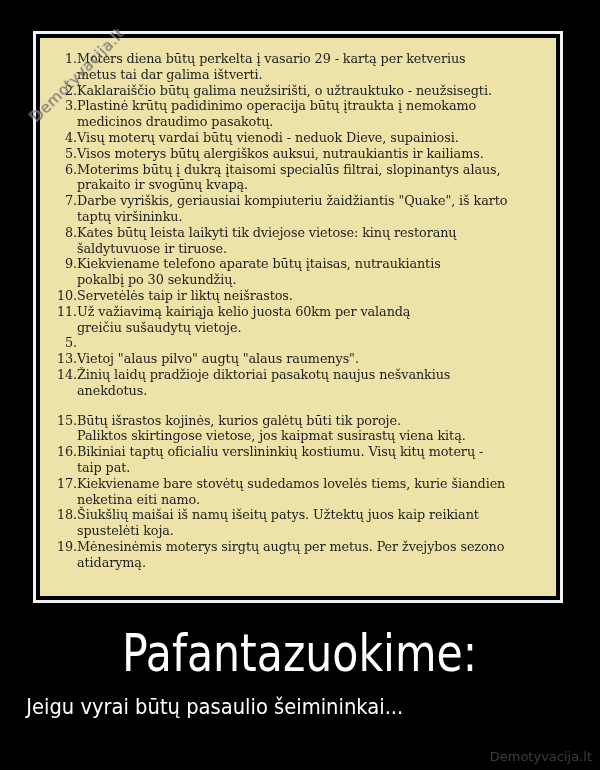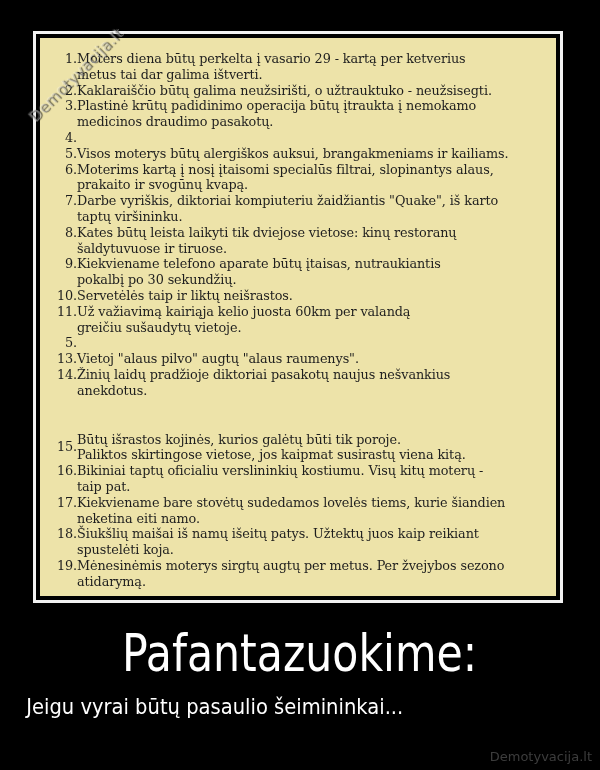--- a/index.html
+++ b/index.html
@@ -40,21 +40,21 @@
     background: #EDE3A9;
     padding: 13px 6px 0 7px;
     overflow: hidden;
     font-family: "DejaVu Serif", serif;
     font-size: 12.8px;
     line-height: 15.8px;
     letter-spacing: -0.1px;
     color: #1e1e1e;
   }
   .item { display: flex; }
-  .item.gap-before { margin-top: 33px; align-items: center; }
+  .item.gap-before { margin-top: 14px; }
   .item .num { width: 30px; text-align: right; flex: none; }
   .item .txt { white-space: pre; }
 
   
   .title {
     position: absolute;
     top: 624px; left: 0; width: 600px;
     text-align: center;
     color: #ffffff;
   }
@@ -107,36 +107,37 @@
   </div>
 
   <div class="item">
     <span class="num">3.</span>
     <span class="txt">Plastinė krūtų padidinimo operacija būtų įtraukta į nemokamo
 medicinos draudimo pasakotų.</span>
   </div>
 
   <div class="item">
     <span class="num">4.</span>
+    <span class="txt">Visų moterų vardai būtų vienodi - neduok Dieve, supainiosi.</span>
   </div>
 
   <div class="item">
     <span class="num">5.</span>
-    <span class="txt">Visos moterys būtų alergiškos auksui, brangakmeniams ir kailiams.</span>
+    <span class="txt">Visos moterys būtų alergiškos auksui, nutraukiantis ir kailiams.</span>
   </div>
 
   <div class="item">
     <span class="num">6.</span>
-    <span class="txt">Moterims kartą į nosį įtaisomi specialūs filtrai, slopinantys alaus,
+    <span class="txt">Moterims būtų į dukrą įtaisomi specialūs filtrai, slopinantys alaus,
 prakaito ir svogūnų kvapą.</span>
   </div>
 
   <div class="item">
     <span class="num">7.</span>
-    <span class="txt">Darbe vyriškis, diktoriai kompiuteriu žaidžiantis "Quake", iš karto
+    <span class="txt">Darbe vyriškis, geriausiai kompiuteriu žaidžiantis "Quake", iš karto
 taptų viršininku.</span>
   </div>
 
   <div class="item">
     <span class="num">8.</span>
     <span class="txt">Kates būtų leista laikyti tik dviejose vietose: kinų restoranų
 šaldytuvuose ir tiruose.</span>
   </div>
 
   <div class="item">

